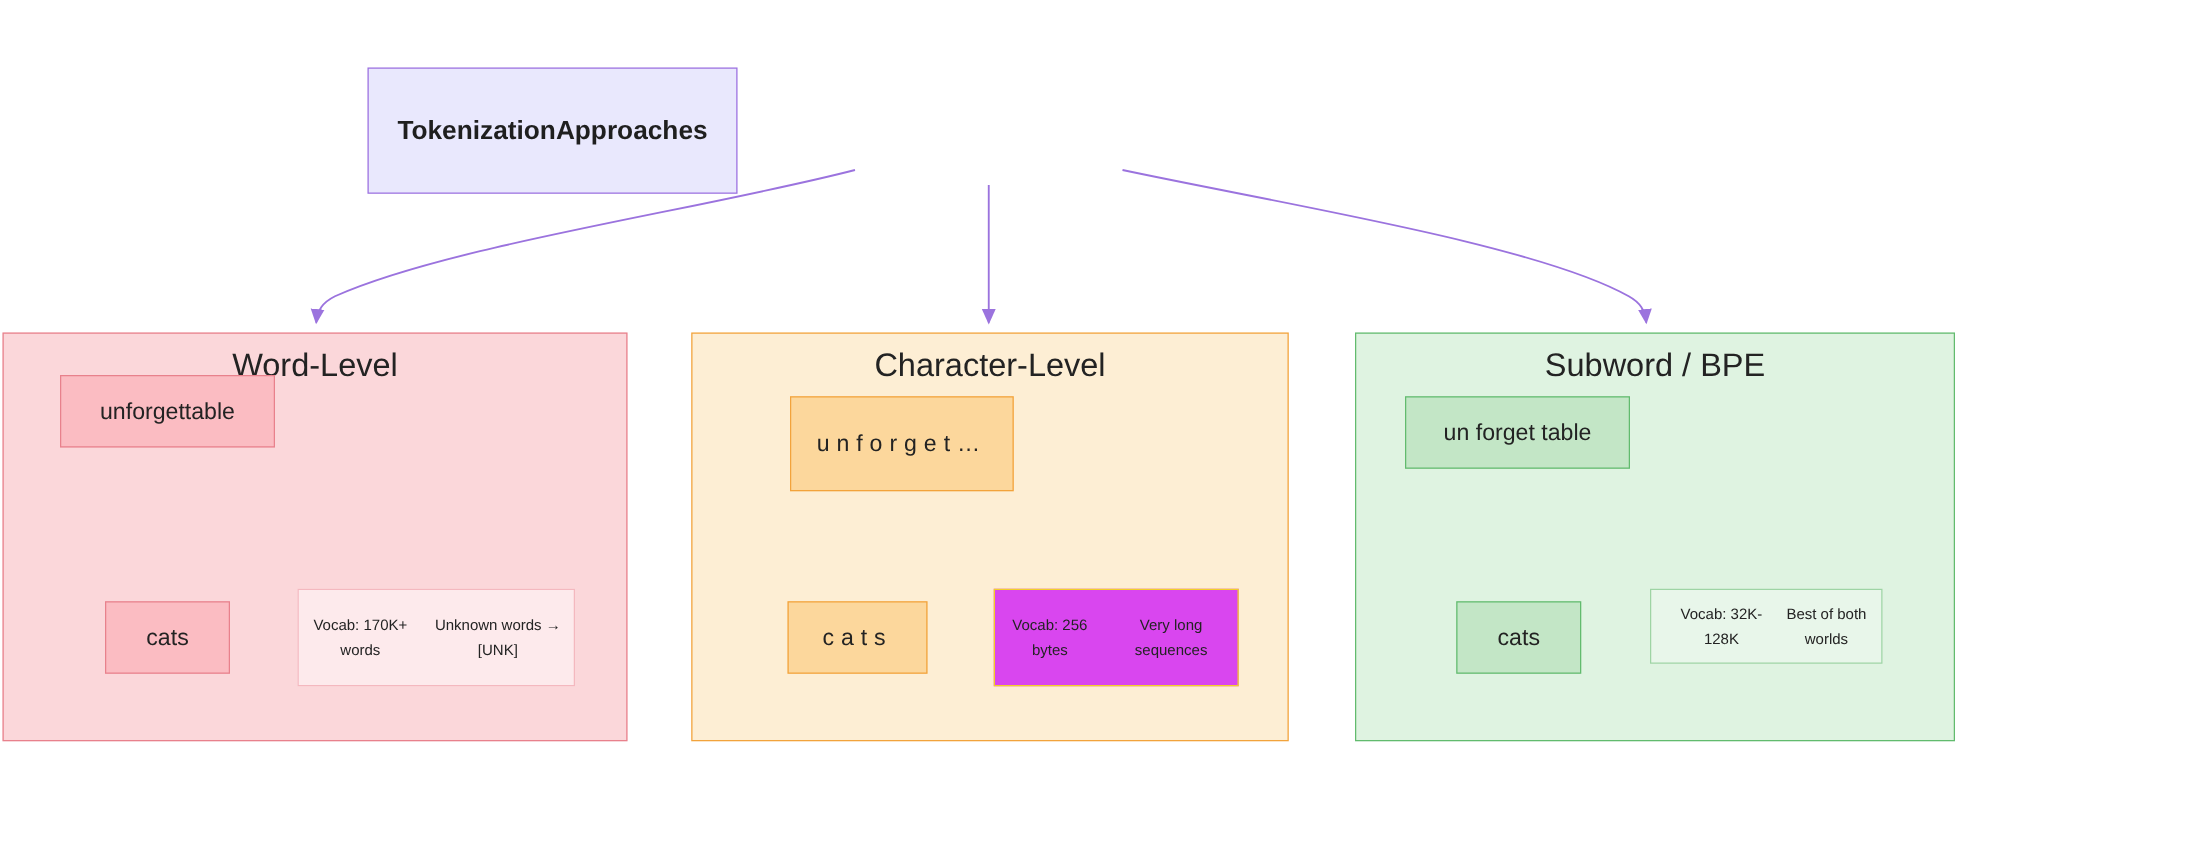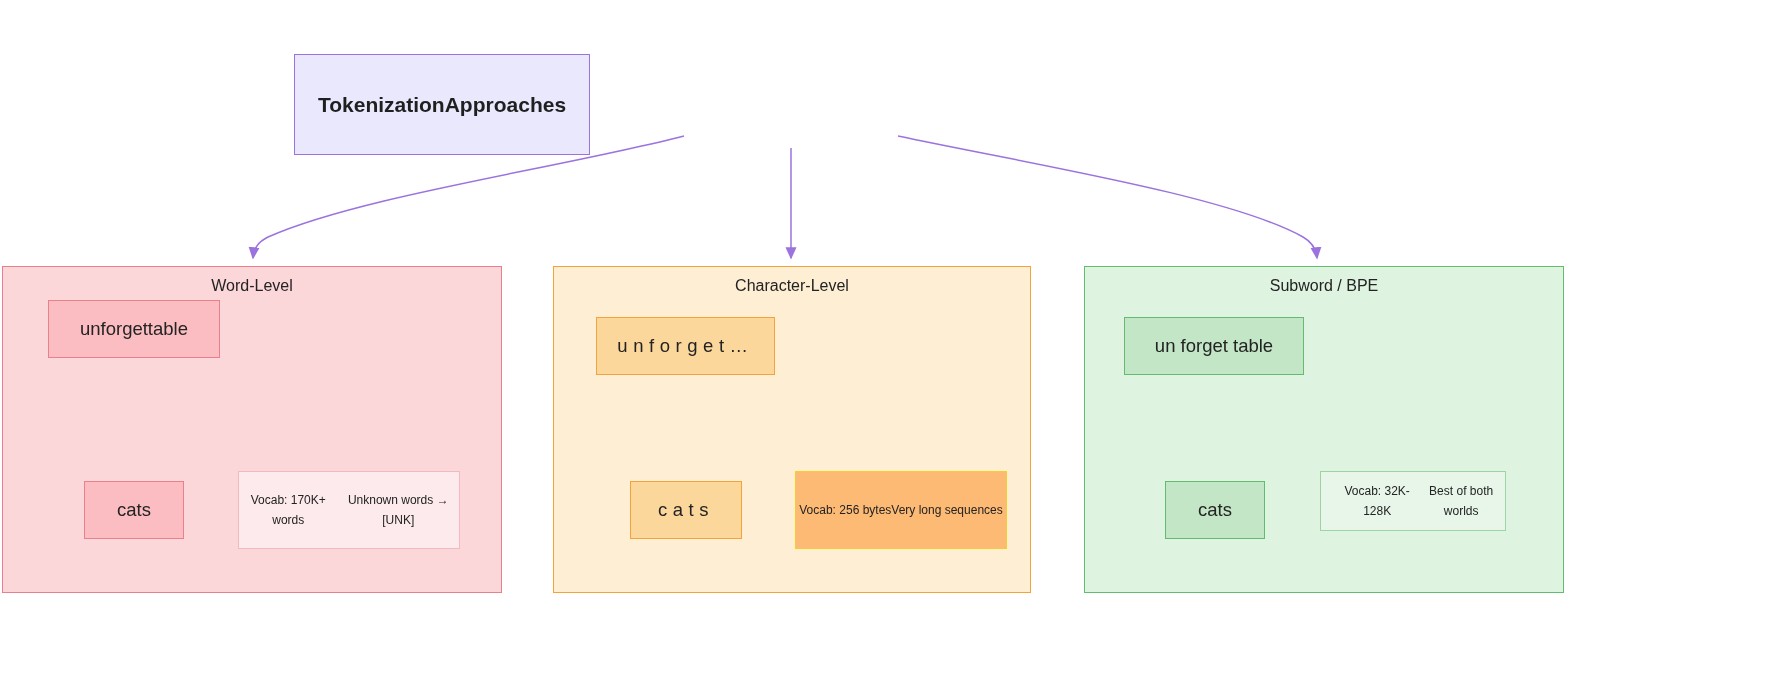--- a/index.html
+++ b/index.html
@@ -64,21 +64,21 @@
   
   .panel {
     position: absolute;
     z-index: 1;
   }
   .panel-title {
     position: absolute;
     top: 10px;
     left: 0; right: 0;
     text-align: center;
-    font-size: 16px;
+    font-size: 26px;
     color: #232323;
   }
   .panel-word {
     left: 2px; top: 266px;
     width: 500px; height: 327px;
     background: #fbd7da;
     border: 1.3px solid #e8818c;
   }
   .panel-char {
     left: 553px; top: 266px;
@@ -106,38 +106,38 @@
     border: 1.3px solid #f2a33c;
     letter-spacing: 0.30em;
   }
   .token-sub {
     background: #c3e6c6;
     border: 1.3px solid #62bb6e;
   }
 
   .w-tok1 { left: 48px;  top: 300px; width: 172px; height: 58px; }
   .w-tok2 { left: 84px;  top: 481px; width: 100px; height: 58px; }
-  .c-tok1 { left: 596px; top: 317px; width: 179px; height: 58px; }
+  .c-tok1 { left: 632px; top: 317px; width: 179px; height: 76px; }
   .c-tok2 { left: 630px; top: 481px; width: 112px; height: 58px; }
   .s-tok1 { left: 1124px; top: 317px; width: 180px; height: 58px; }
   .s-tok2 { left: 1165px; top: 481px; width: 100px; height: 58px; }
 
   
   .note {
     font-size: 12px;
     line-height: 1.68;
   }
   .note-word {
     left: 238px; top: 471px; width: 222px; height: 78px;
     background: #fdeaec;
     border: 1.3px solid #f4b8bf;
   }
   .note-char {
-    left: 795px; top: 471px; width: 212px; height: 78px;
-    background: #fdba74;
+    left: 795px; top: 471px; width: 196px; height: 78px;
+    background: #d946ef;
     border: 1.6px solid #f2cf29;
   }
   .note-sub {
     left: 1320px; top: 471px; width: 186px; height: 60px;
     background: #e8f6ea;
     border: 1.3px solid #9ed4a4;
     padding-left: 16px;
   }
   .note .line { display: block; }
 </style>

